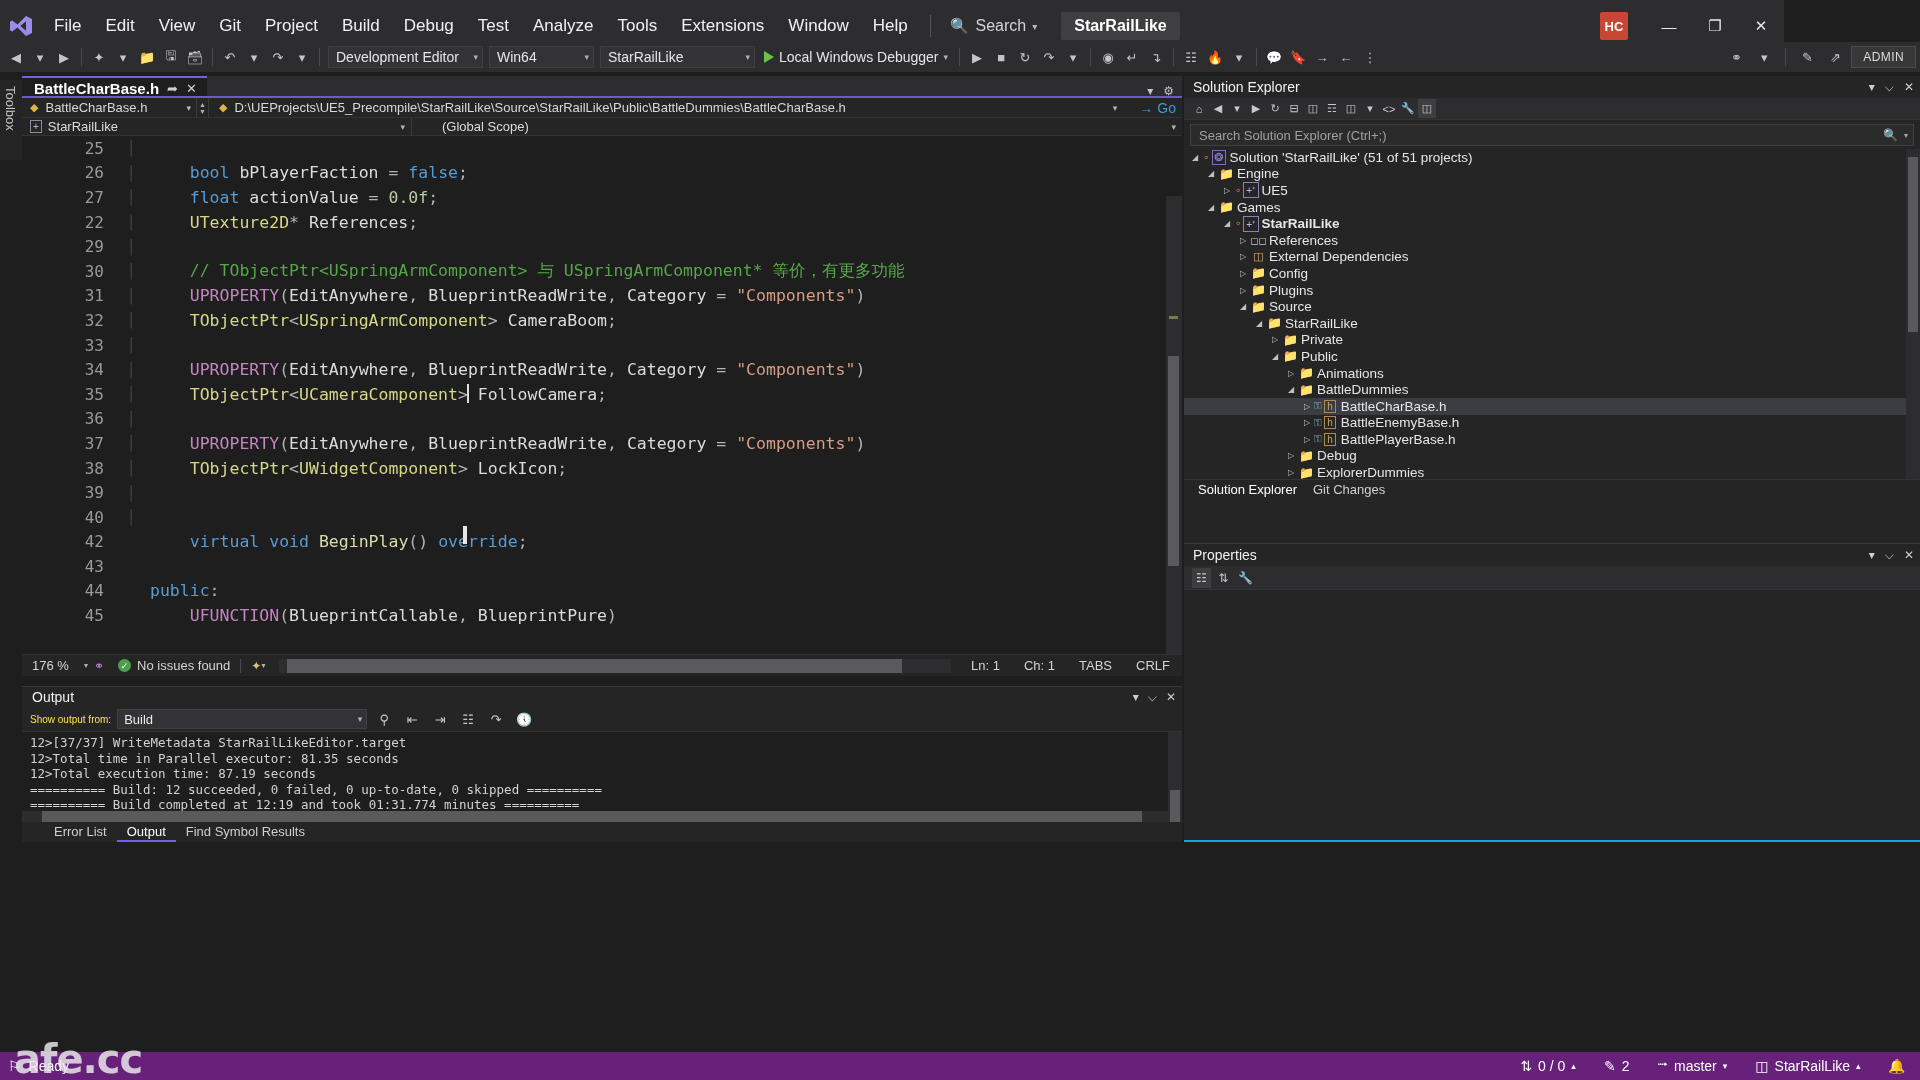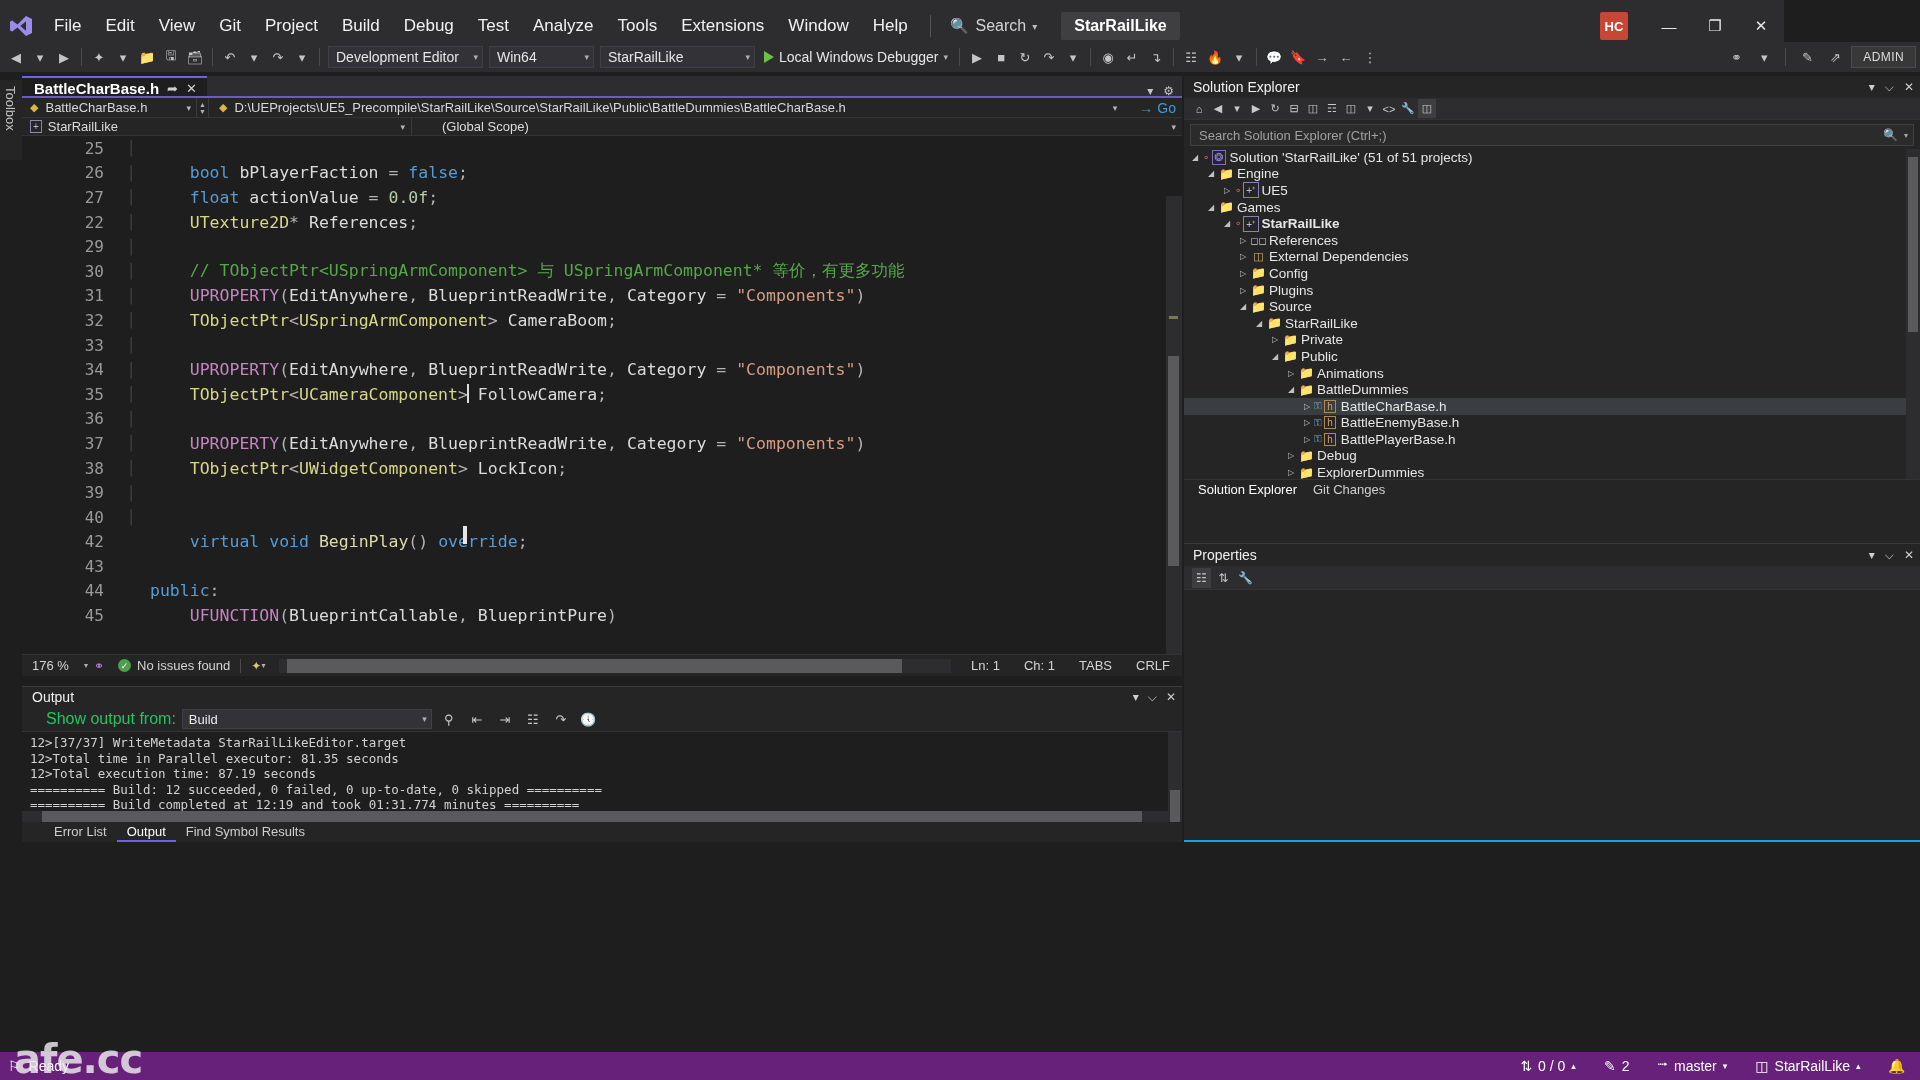--- a/index.html
+++ b/index.html
@@ -173,21 +173,21 @@
   }
   .op-title {
     height:20px; background:#252526; display:flex; align-items:center; padding:0 6px 0 10px;
     font-size:14px; color:#f0f0f0;
   }
   .op-title .sp { margin-left:auto; display:flex; gap:9px; color:#cfcfcf; font-size:12px; }
   .op-toolbar {
     height:25px; display:flex; align-items:center; gap:6px; padding-left:8px; background:#252526;
     border-bottom:1px solid #333;
   }
-  .op-label { font-size:16px; color:#22c55e;margin-left:16px; }
+  .op-label { font-size:10px; color:#fde047; }
   .op-combo {
     width:250px; height:20px; background:#333337; border:1px solid #3f3f46; color:#eaeaea;
     font-size:13px; display:flex; align-items:center; justify-content:space-between;
     padding:0 4px 0 6px;
   }
   .op-combo .cc { font-size:9px; color:#b0b0b0; }
   .op-icon { width:22px; height:22px; display:flex; align-items:center; justify-content:center;
     color:#c6c6c6; font-size:13px; }
   .op-body {
     position:relative; height:92px; background:#1e1e1e; overflow:hidden;

